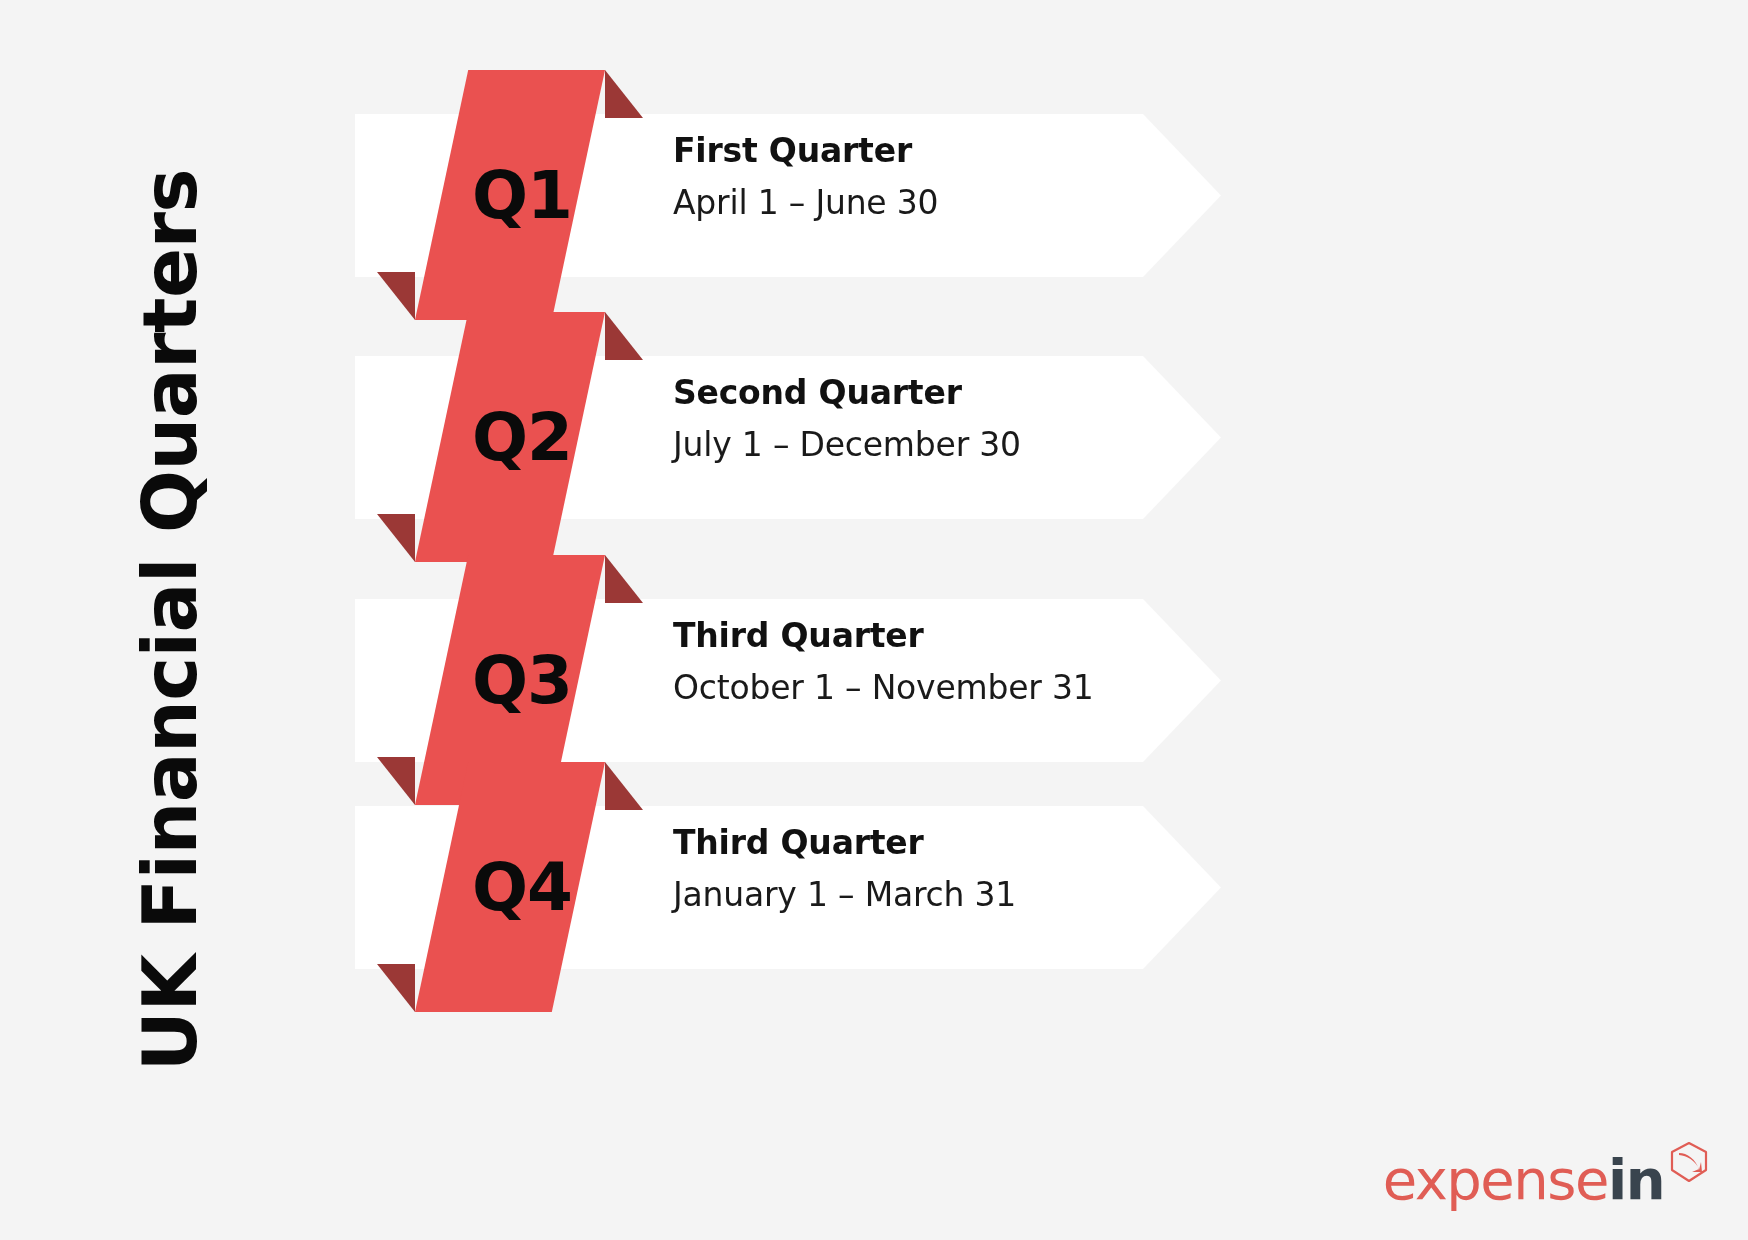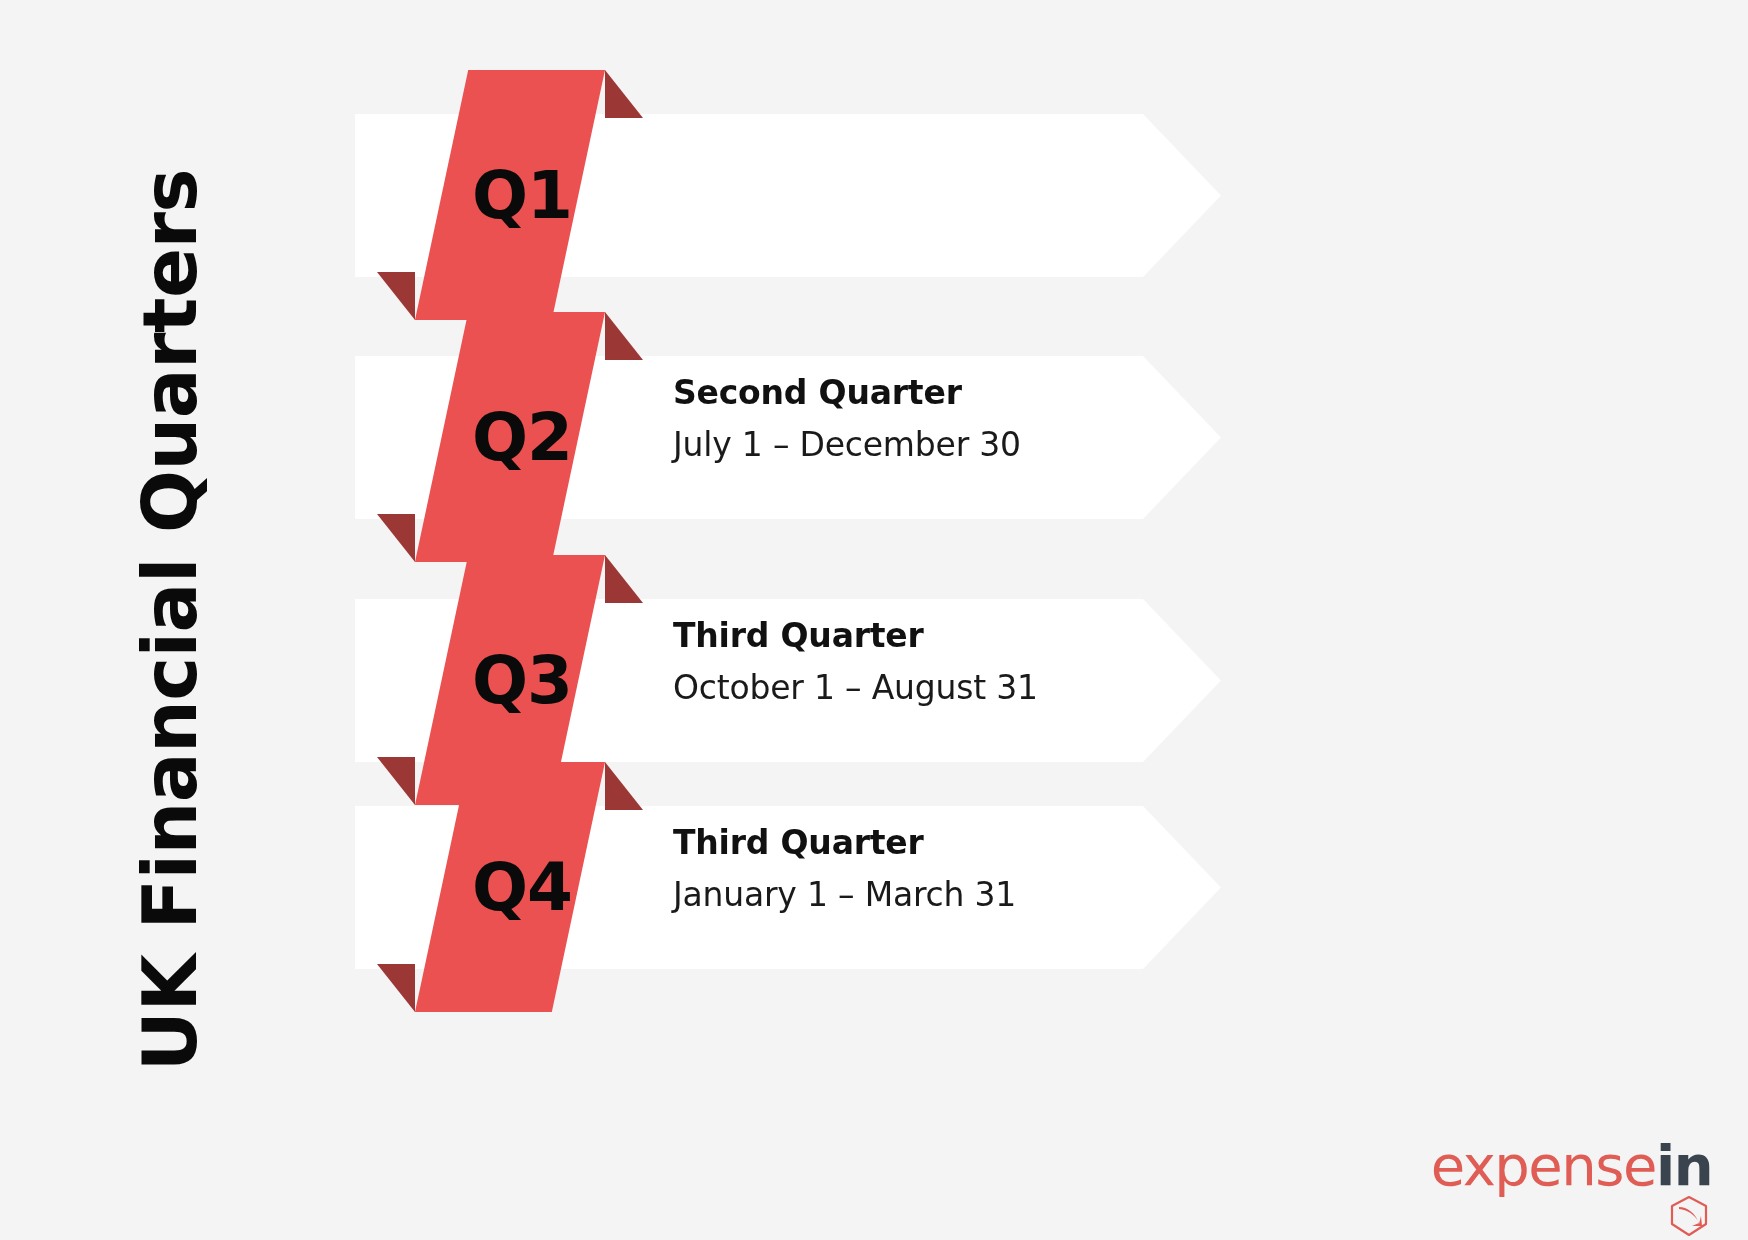--- a/index.html
+++ b/index.html
@@ -145,21 +145,20 @@
   }
 
   
   #logo {
     position: absolute;
     right: 36px;
     bottom: 32px;
     display: flex;
     align-items: flex-end;
     height: 70px;
-    flex-direction: column;
   }
   #logo-text {
     font-family: "DejaVu Sans", sans-serif;
     font-size: 56px;
     letter-spacing: -1.5px;
     line-height: 1;
   }
   #logo-expense {
     color: #e05d55;
     font-weight: normal;
@@ -186,20 +185,24 @@
 </div>
 
 <div id="rows">
 
   <div class="row r0">
     <div class="card"></div>
     <div class="banner"></div>
     <div class="fold-top"></div>
     <div class="fold-bottom"></div>
     <div class="q-label">Q1</div>
+    <div class="text-block">
+      <div class="q-title">First Quarter</div>
+      <div class="q-dates">April 1 – June 30</div>
+    </div>
   </div>
 
   <div class="row r1">
     <div class="card"></div>
     <div class="banner"></div>
     <div class="fold-top"></div>
     <div class="fold-bottom"></div>
     <div class="q-label">Q2</div>
     <div class="text-block">
       <div class="q-title">Second Quarter</div>
@@ -208,21 +211,21 @@
   </div>
 
   <div class="row r2">
     <div class="card"></div>
     <div class="banner"></div>
     <div class="fold-top"></div>
     <div class="fold-bottom"></div>
     <div class="q-label">Q3</div>
     <div class="text-block">
       <div class="q-title">Third Quarter</div>
-      <div class="q-dates">October 1 – August 31</div>
+      <div class="q-dates">October 1 – November 31</div>
     </div>
   </div>
 
   <div class="row r3">
     <div class="card"></div>
     <div class="banner"></div>
     <div class="fold-top"></div>
     <div class="fold-bottom"></div>
     <div class="q-label">Q4</div>
     <div class="text-block">

